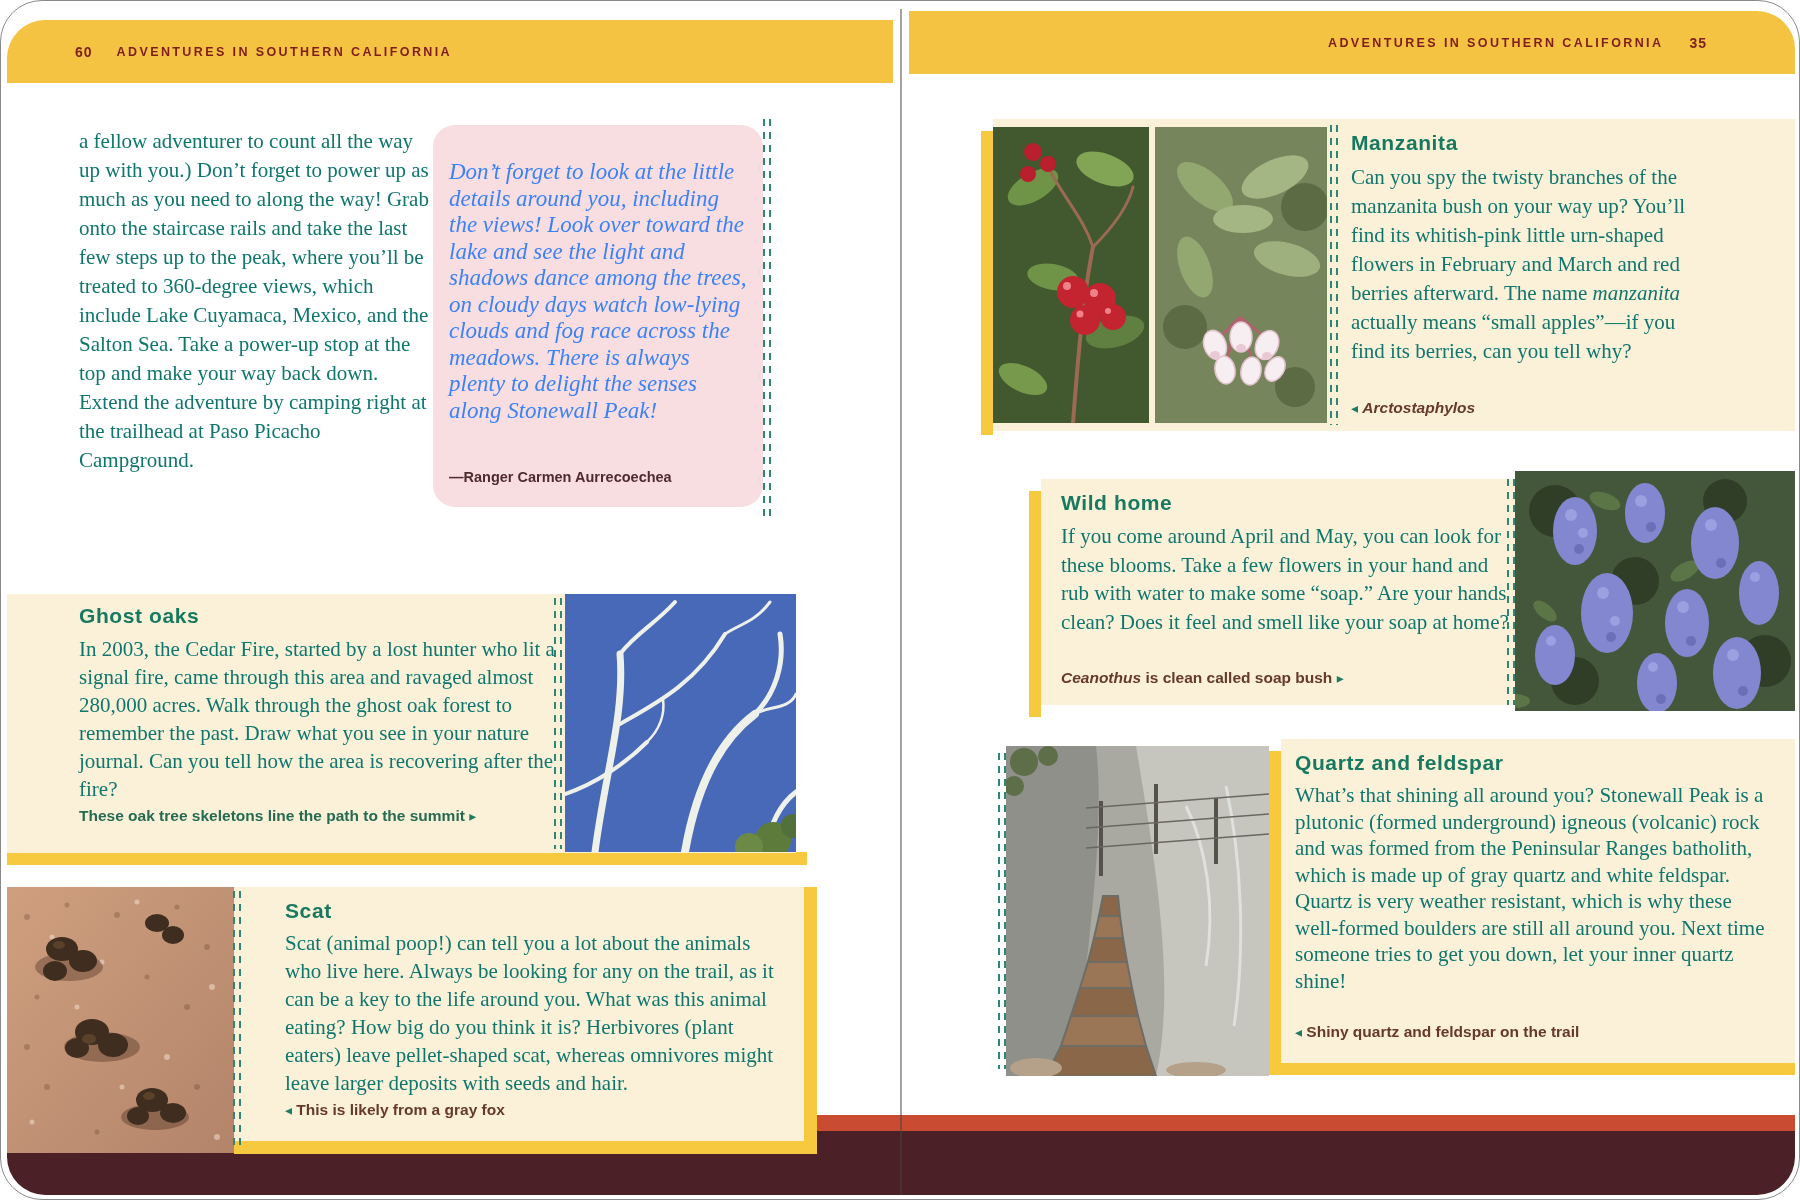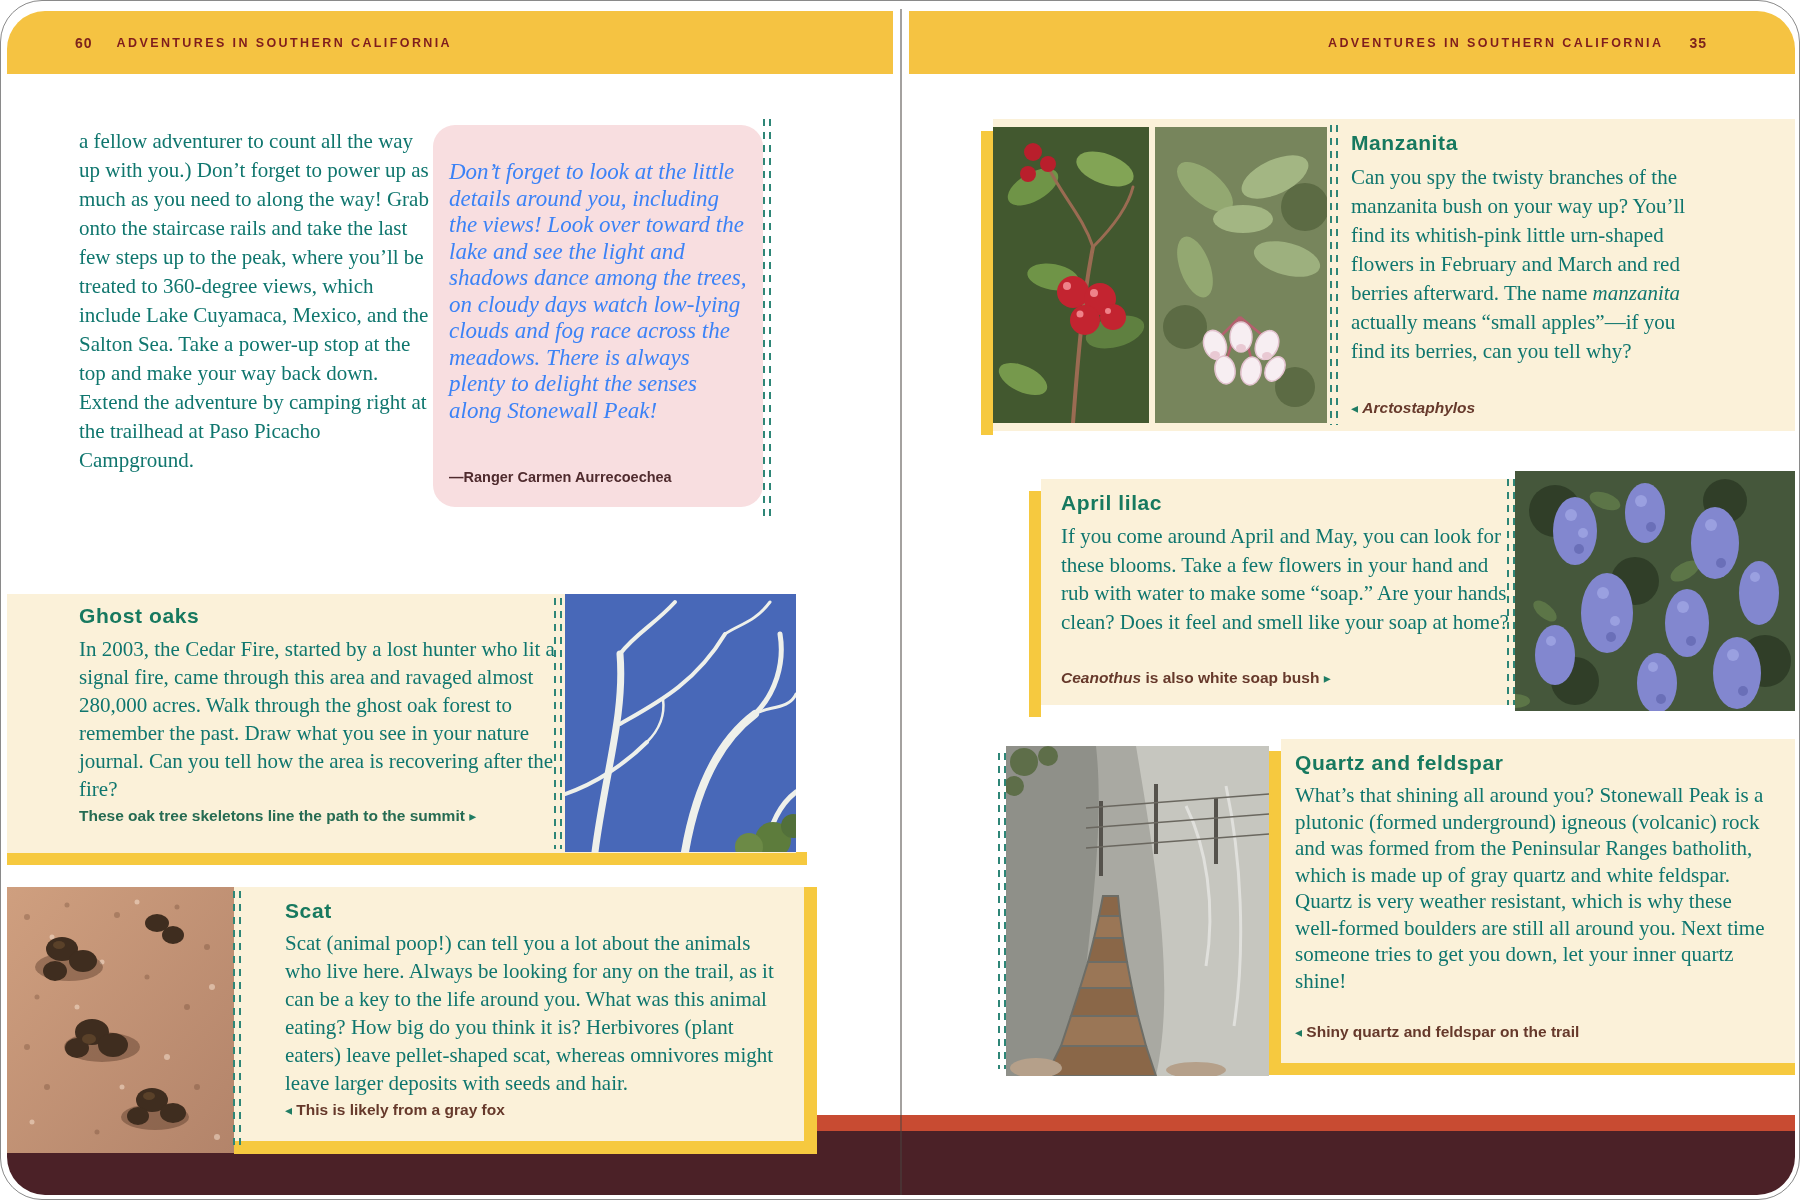--- a/index.html
+++ b/index.html
@@ -3,21 +3,21 @@
 <meta charset="utf-8">
 <style>
   html,body{margin:0;padding:0;background:#ffffff;}
   .spread{position:relative;width:1800px;height:1200px;background:#ffffff;
           border:1px solid #8a8a8a;border-radius:42px;overflow:hidden;box-sizing:border-box;
           font-family:"Liberation Serif",serif;}
   .abs{position:absolute;}
 
   
   .hdr{position:absolute;top:10px;height:63px;background:#f5c342;display:flex;align-items:center;}
-  .hdr-left{left:6px;width:886px;border-top-left-radius:38px;padding-left:68px;box-sizing:border-box;gap:24px;}
+  .hdr-left{left:6px;width:886px;border-top-left-radius:38px;padding-left:68px;box-sizing:border-box;gap:24px;margin-top:9px;}
   .hdr-right{left:908px;width:886px;border-top-right-radius:38px;justify-content:flex-end;padding-right:88px;box-sizing:border-box;gap:26px;}
   .hdr-num{font-family:"Liberation Sans",sans-serif;font-weight:700;font-size:14px;color:#7c231c;letter-spacing:1px;}
   .hdr-title{font-family:"Liberation Sans",sans-serif;font-weight:700;font-size:12.5px;color:#7f1d1d;letter-spacing:2.4px;}
 
   
   .foot-orange{position:absolute;left:6px;top:1114px;width:1788px;height:16px;background:#c84b32;}
   .foot-maroon{position:absolute;left:6px;top:1130px;width:1788px;height:64px;background:#4b2127;
                border-bottom-left-radius:38px;border-bottom-right-radius:38px;}
   .spine{position:absolute;left:899px;top:8px;width:2px;height:1186px;background:#4a4440;opacity:.5;}
 
@@ -300,24 +300,24 @@
           <circle cx="136" cy="56" r="5"></circle>
           <circle cx="206" cy="92" r="5"></circle>
           <circle cx="96" cy="166" r="5"></circle>
         <circle cx="176" cy="170" r="5"></circle>
           <circle cx="228" cy="220" r="5"></circle>
           <circle cx="146" cy="228" r="5"></circle>
       </g>
     </svg>
   </div>
   <div class="stitch" style="left:1506px;top:478px;height:226px;"></div>
-  <div class="abs sec-title" style="left:1060px;top:490px;">April lilac</div>
+  <div class="abs sec-title" style="left:1060px;top:490px;">Wild home</div>
   <div class="abs body-serif" style="left:1060px;top:521px;width:452px;line-height:28.5px;">If you come around April and May, you can look for these blooms. Take a few flowers in your hand and rub with water to make some “soap.” Are your hands clean? Does it feel and smell like your soap at home?</div>
   <div class="abs caption" style="left:1060px;top:668px;">
-    <span><span style="font-style: italic;">Ceanothus</span><span> is also white soap bush</span></span>
+    <span><span style="font-style: italic;">Ceanothus</span><span> is clean called soap bush</span></span>
     <span class="arrow">▸</span>
   </div>
 
   <div class="panel ybar" style="left:1268px;top:750px;width:12px;height:324px;"></div>
   <div class="panel ybar" style="left:1268px;top:1062px;width:526px;height:12px;"></div>
   <div class="panel cream" style="left:1280px;top:738px;width:514px;height:324px;"></div>
   <div class="photo" style="left:1005px;top:745px;width:263px;height:330px;">
     <svg width="263" height="330" viewBox="0 0 263 330" xmlns="http://www.w3.org/2000/svg">
       <rect width="263" height="330" fill="#a9a9a2"></rect>
       <path d="M130,0 L263,0 L263,330 L150,330 C170,240 150,120 130,0 Z" fill="#c6c6bf"></path>

